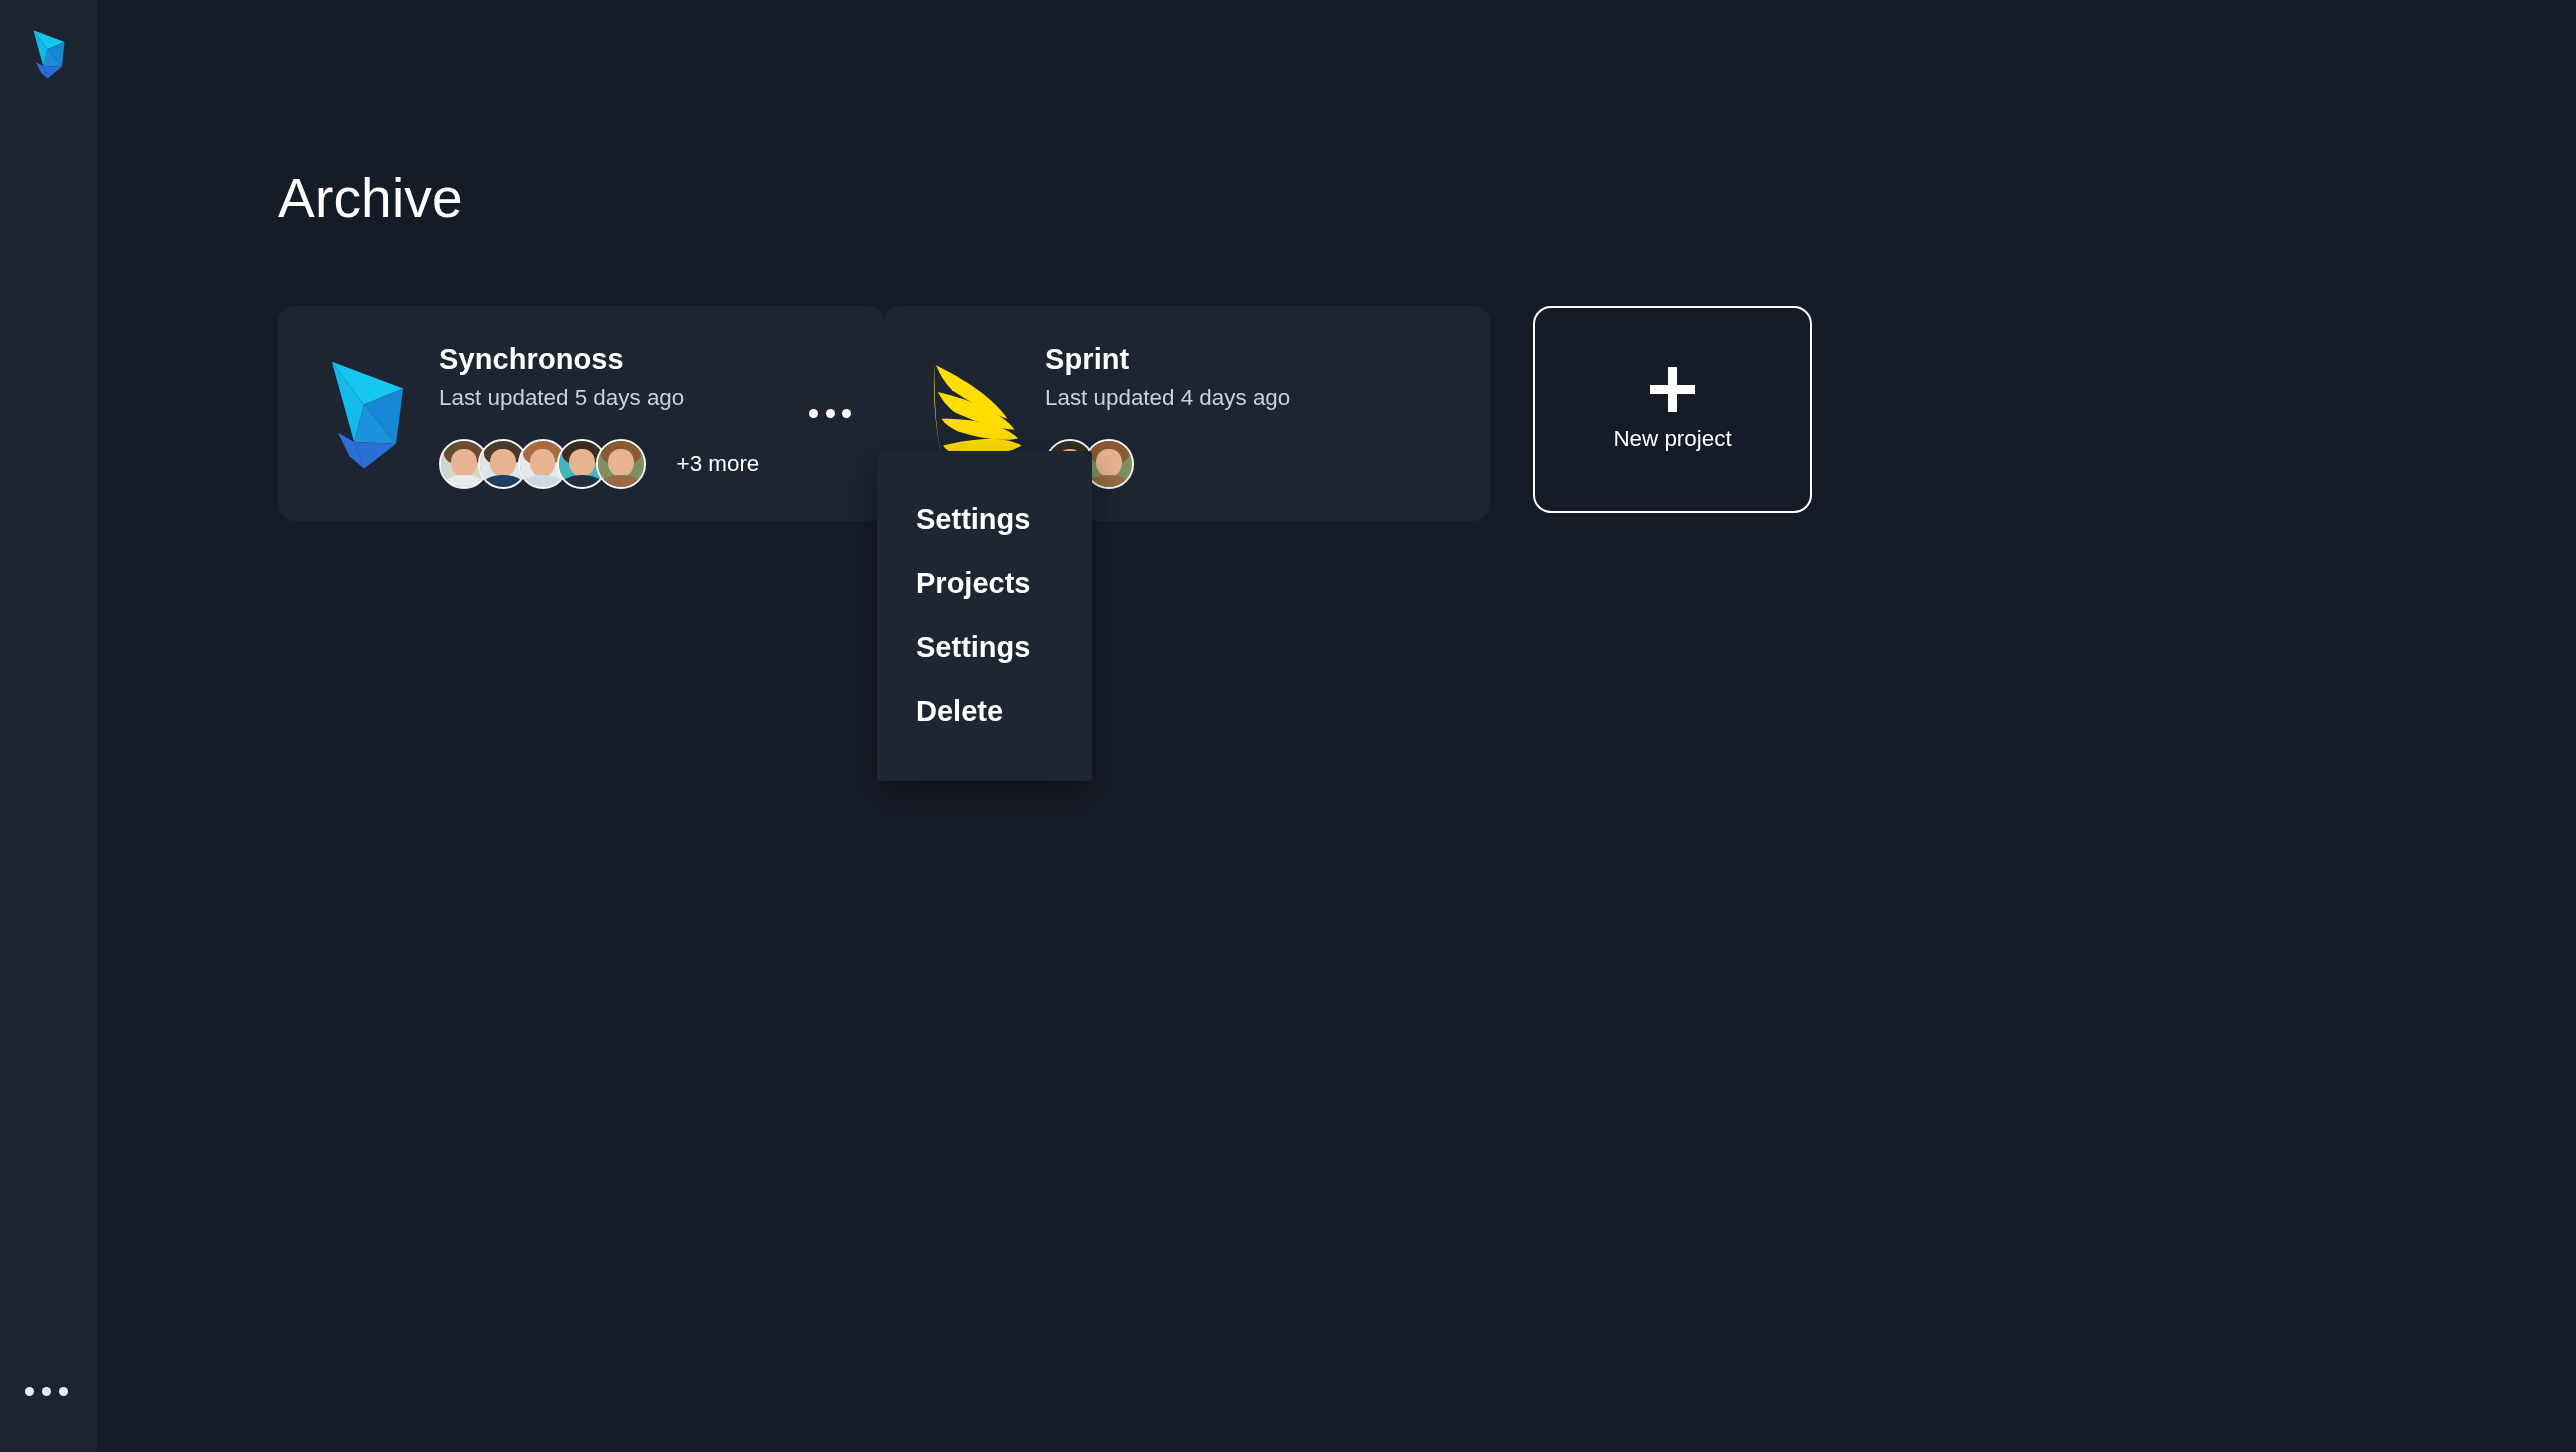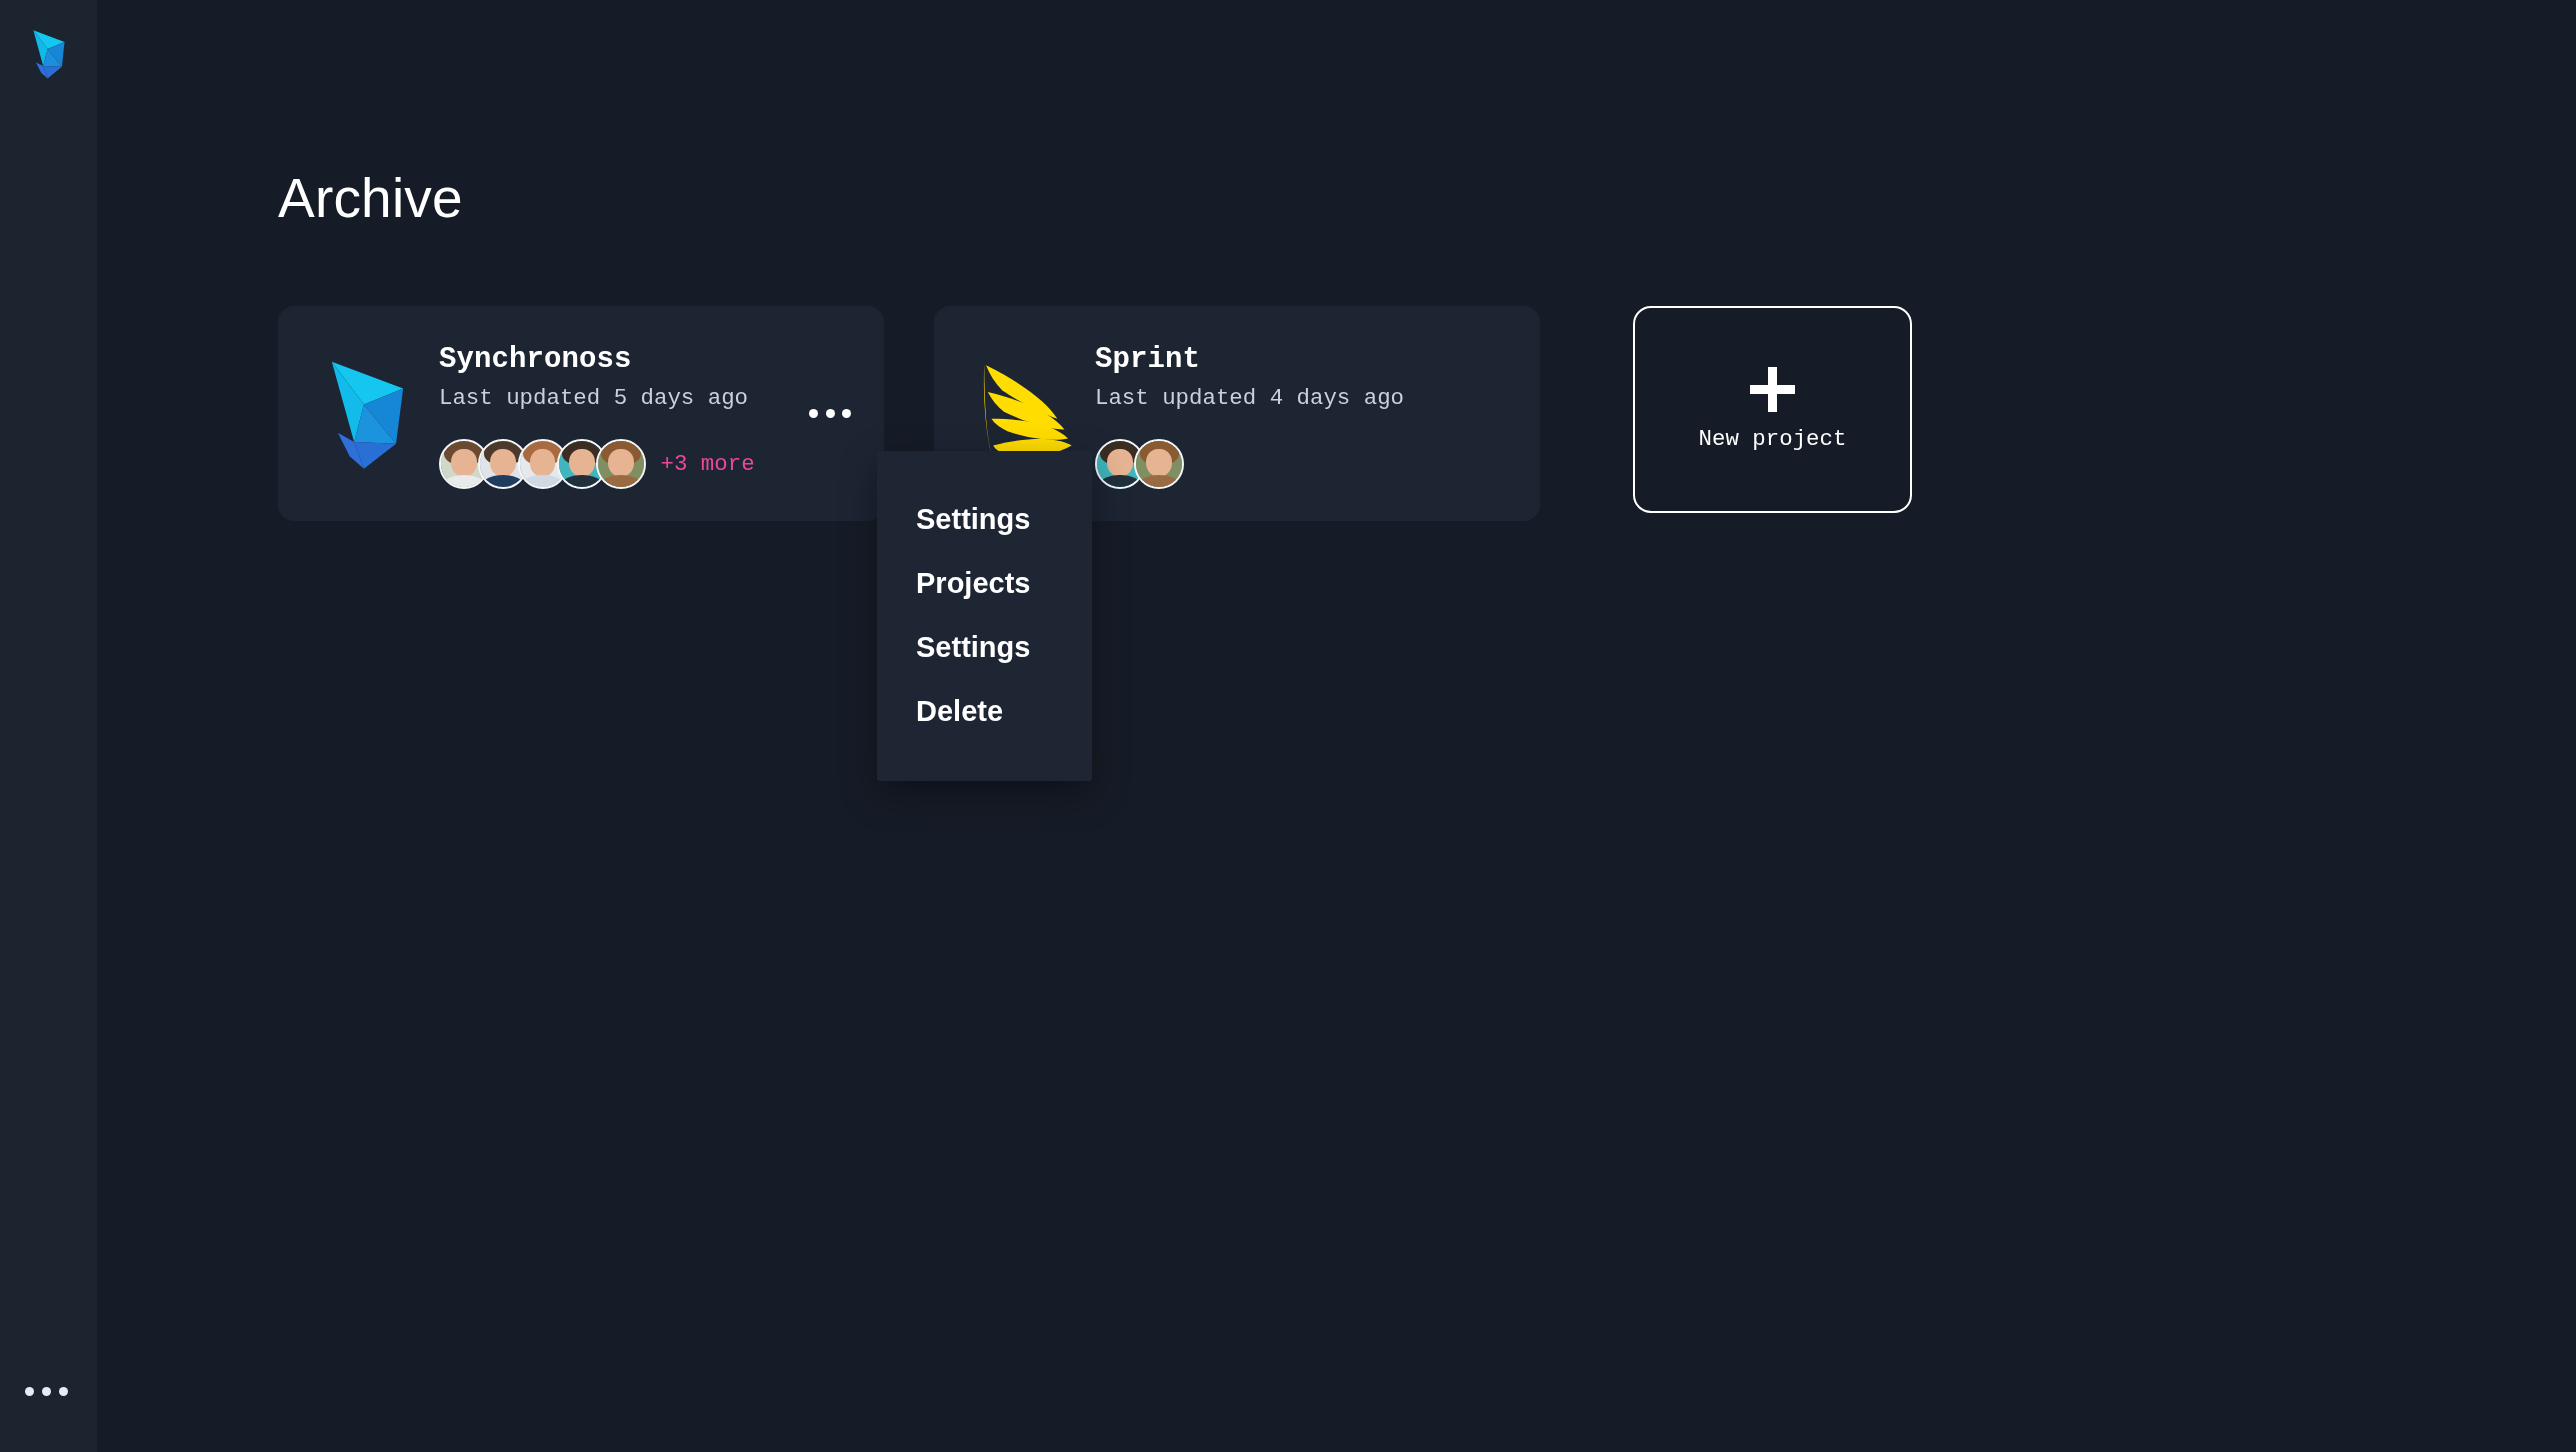--- a/index.html
+++ b/index.html
@@ -73,22 +73,20 @@
     line-height: 1.1;
   }
 
   
   .cards-row {
     position: absolute;
     left: 181px;
     top: 306px;
     display: flex;
     align-items: flex-start;
-    gap: 50px;
-    font-family: Liberation Mono, monospace;
   }
 
   .project-card {
     position: relative;
     width: 606px;
     height: 215px;
     background: #1d2533;
     border-radius: 16px;
     display: flex;
     align-items: center;
@@ -147,22 +145,22 @@
   .avatar .bg    { position: absolute; inset: 0; }
   .avatar .hair  { position: absolute; left: 7%; top: -6%; width: 86%; height: 58%;
                    border-radius: 50% 50% 42% 42%; }
   .avatar .face  { position: absolute; left: 22%; top: 16%; width: 56%; height: 62%;
                    border-radius: 46% 46% 50% 50%; background: #e7b493; }
   .avatar .body  { position: absolute; left: 4%; bottom: -18%; width: 92%; height: 44%;
                    border-radius: 50% 50% 0 0; }
 
   .avatar-more {
     font-size: 22.4px;
-    color: #ec4899;
-    margin-left: 25px;
+    color: #ffffff;
+    margin-left: 41px;
     white-space: nowrap;
   }
 
   .card-menu-btn {
     position: absolute;
     right: 29px;
     top: 93px;
     width: 50px;
     height: 29px;
     display: flex;

